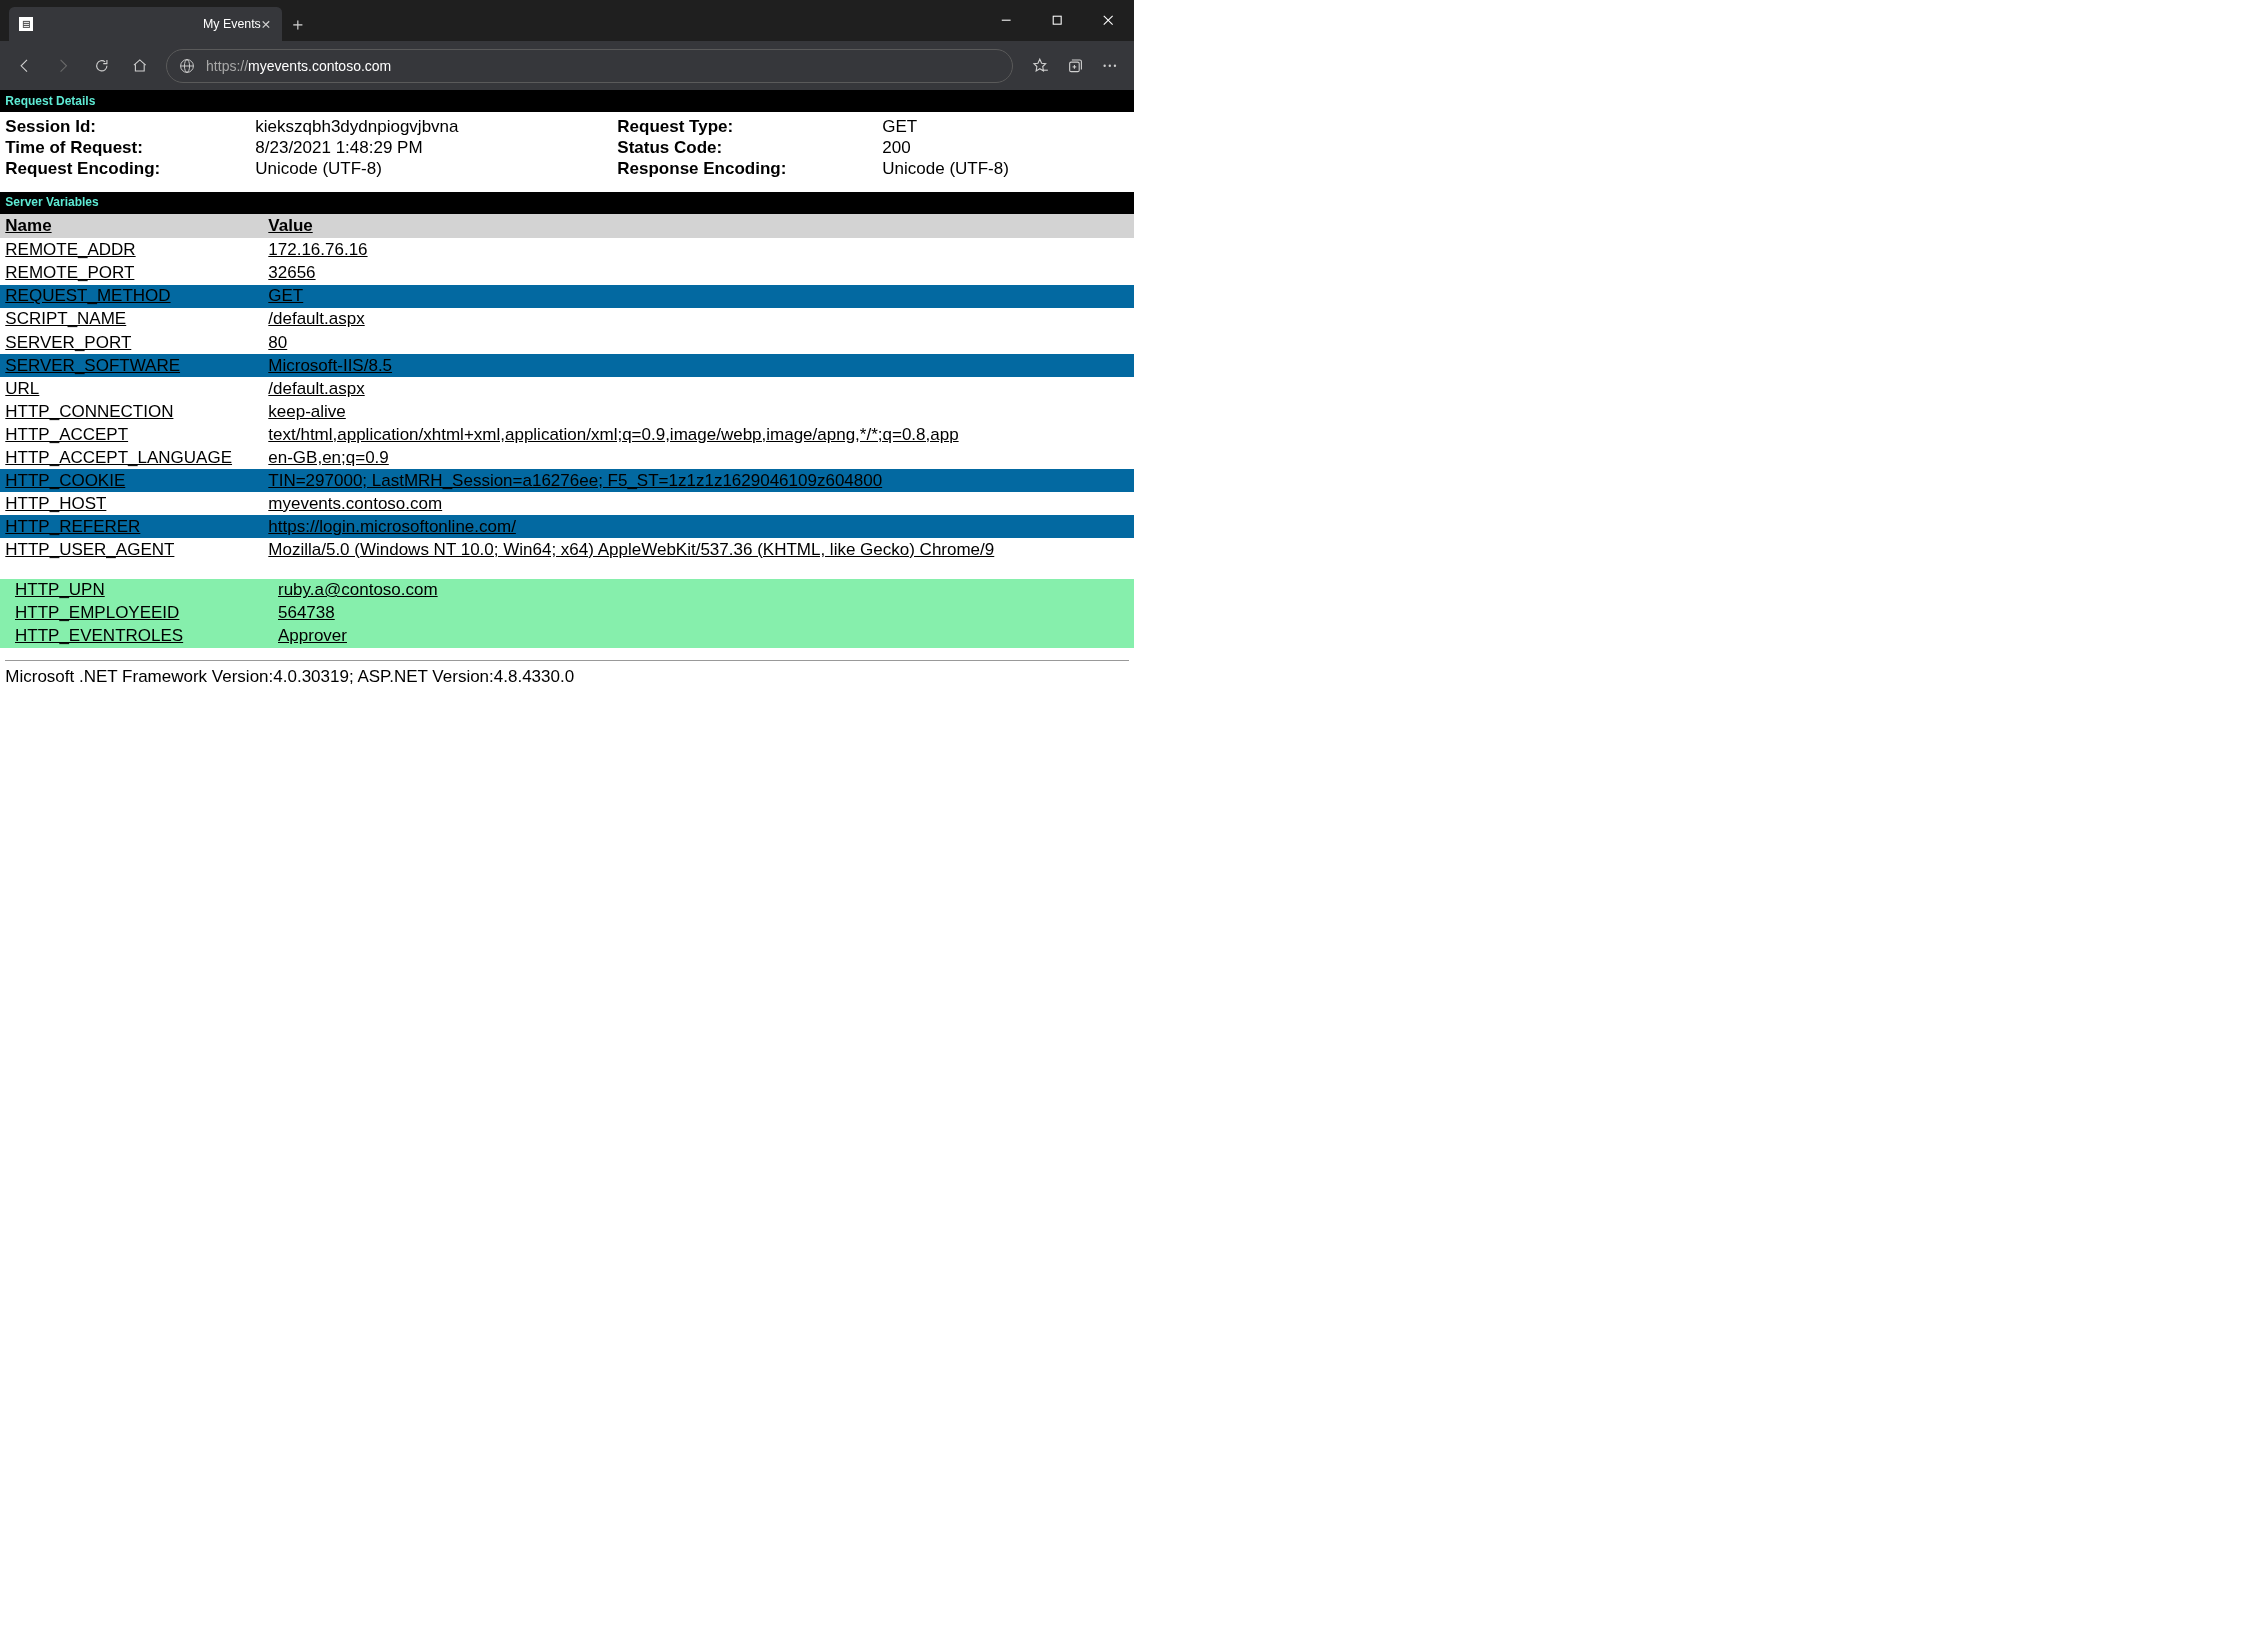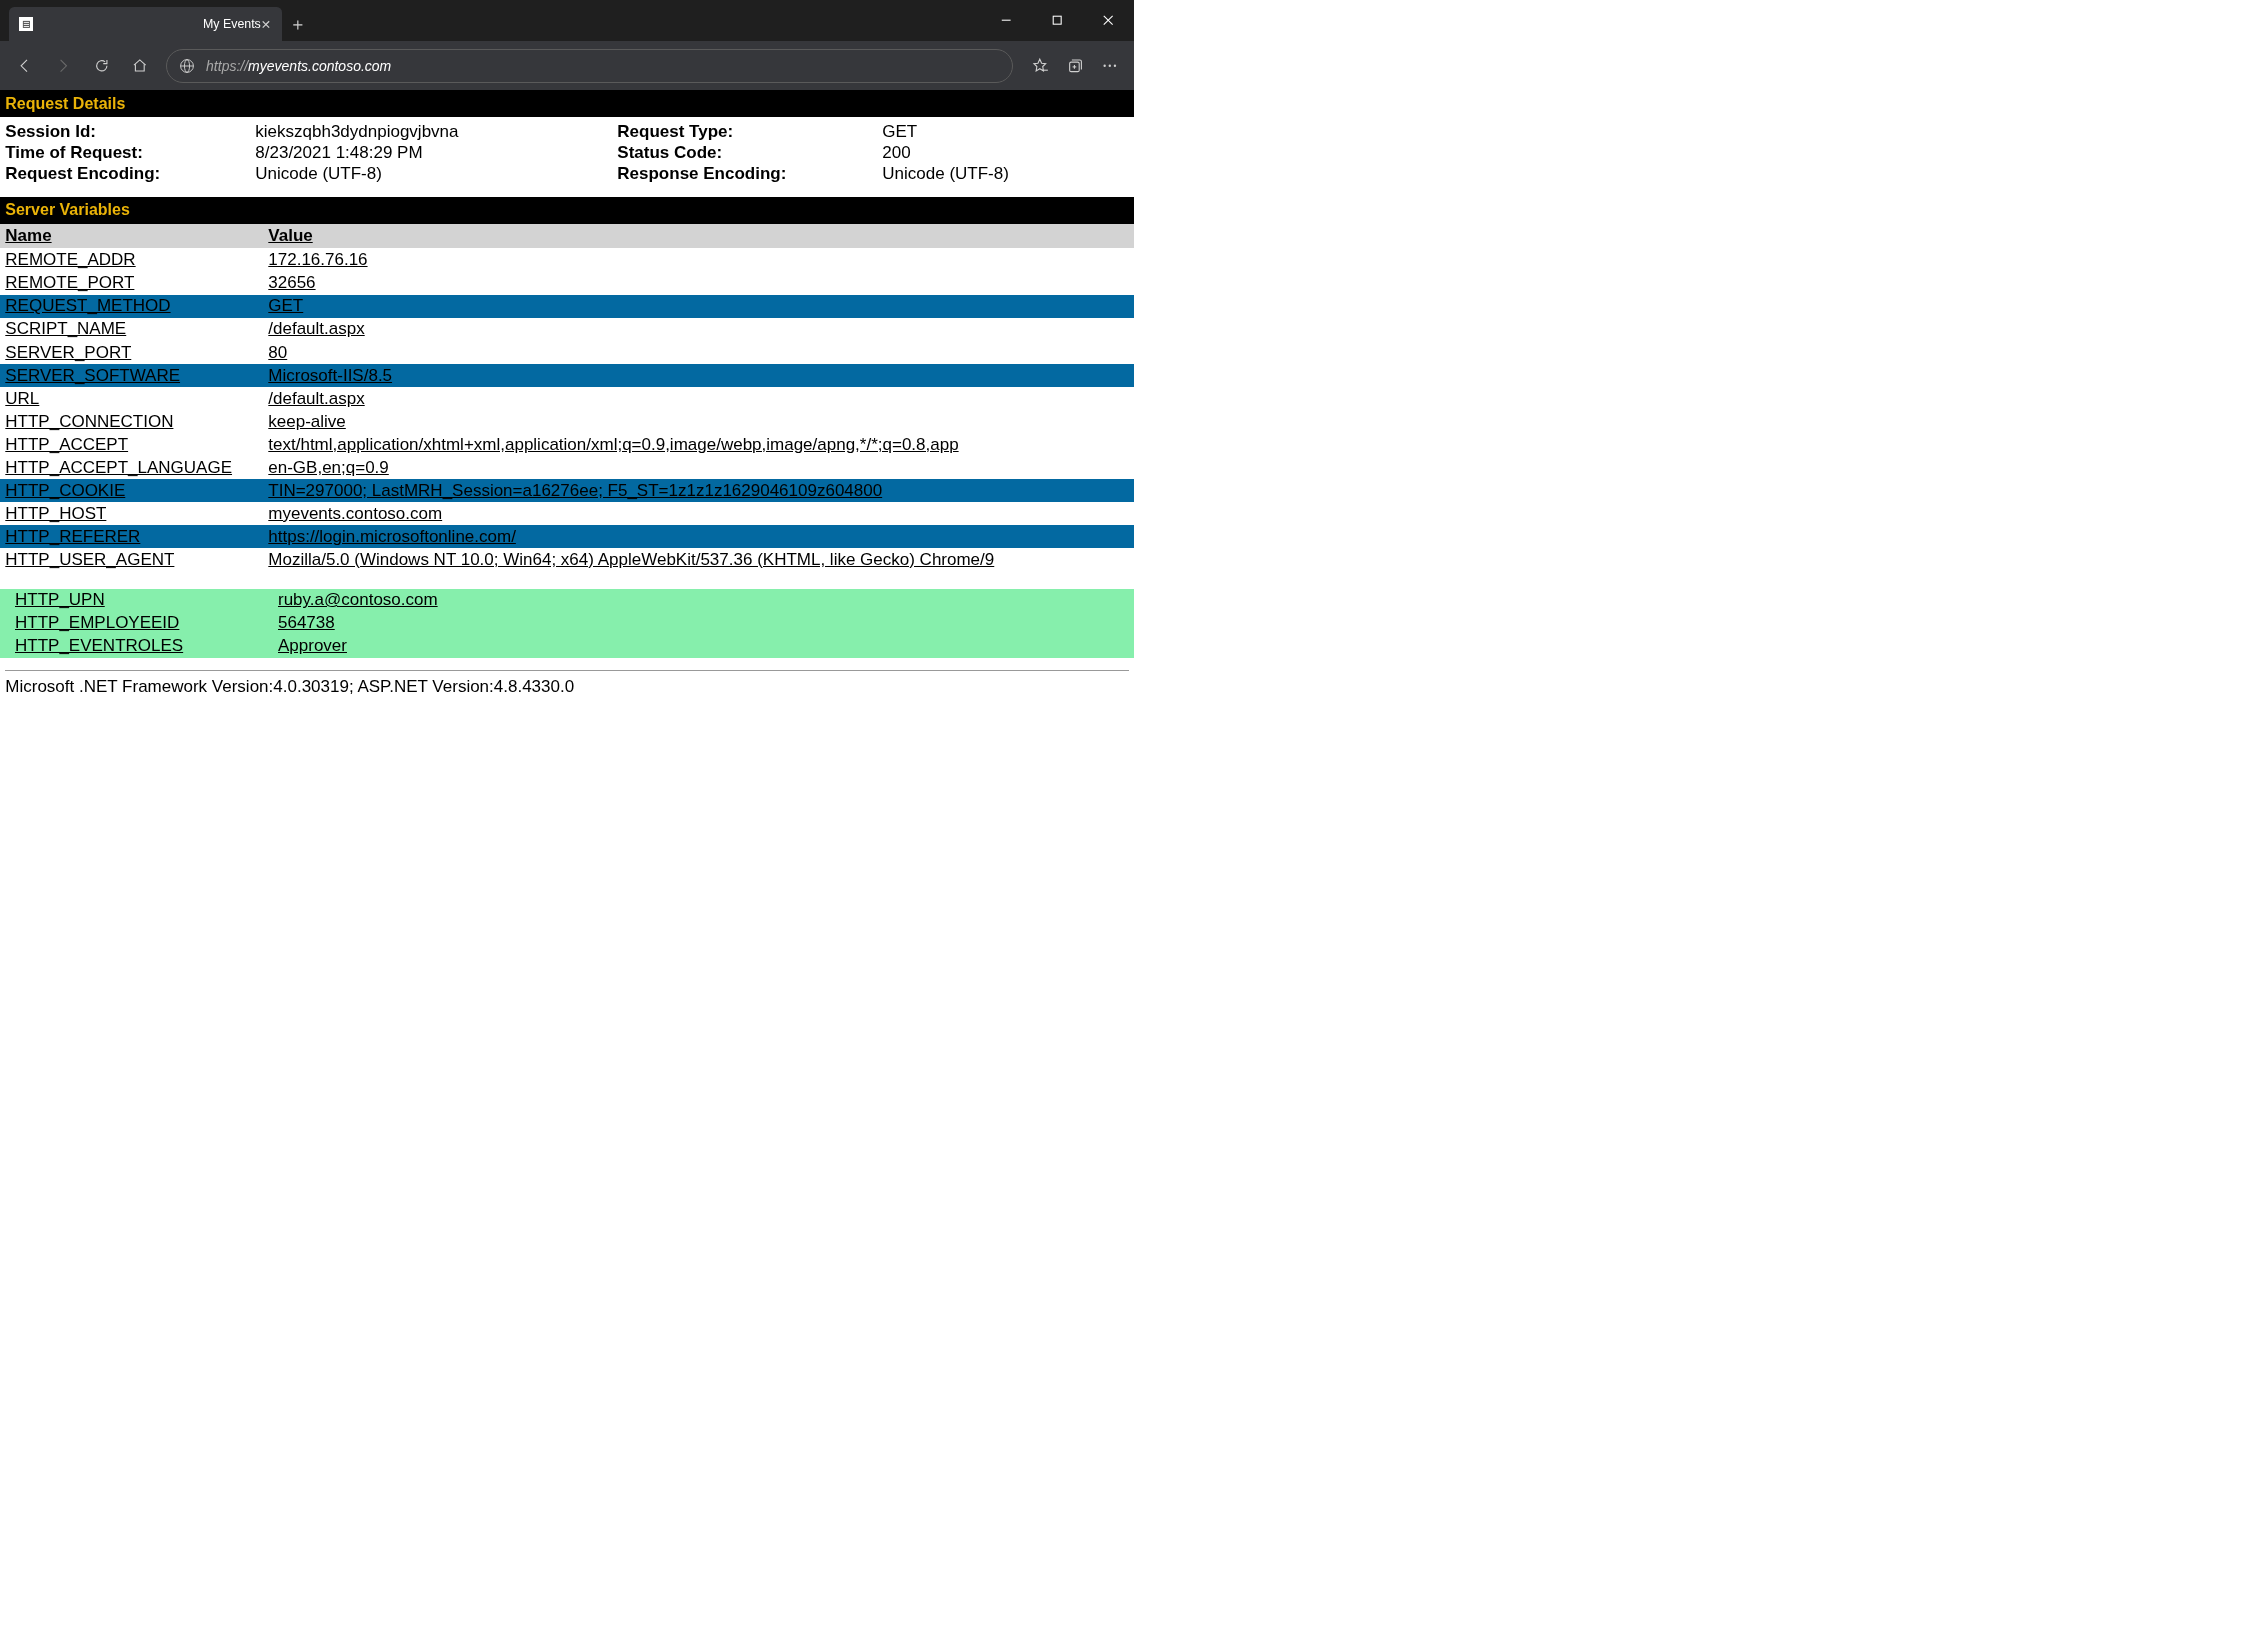--- a/index.html
+++ b/index.html
@@ -17,38 +17,38 @@
   .tab .favicon { width: 14px; height: 14px; background: #fff; margin-right: 8.8px; display: flex; align-items: center; justify-content: center; }
   .tab .favicon svg { width: 8.8px; height: 8.8px; }
   .tab .tab-title { flex: 1; color: #fff; }
   .tab .tab-close { color: #cfcfcf; font-size: 12.4px; cursor: pointer; }
   .new-tab { color: #cfcfcf; width: 32px; height: 34px; margin-top: 7px; display: flex; align-items: center; justify-content: center; font-size: 17.6px; cursor: pointer; }
   .window-controls { position: absolute; right: 0; top: 0; display: flex; height: 41px; }
   .window-controls .ctrl { width: 51px; display: flex; align-items: center; justify-content: center; color: #fff; cursor: pointer; }
   .window-controls .ctrl svg { width: 12.4px; height: 12.4px; }
 
   
-  .toolbar { background: #36373b; height: 49px; display: flex; align-items: center; padding: 0 7px; gap: 3.5px; font-style: italic; }
+  .toolbar { background: #36373b; height: 49px; display: flex; align-items: center; padding: 0 7px; gap: 3.5px; }
   .nav-btn { width: 35px; height: 35px; display: flex; align-items: center; justify-content: center; color: #d0d0d0; cursor: pointer; border-radius: 3.5px; }
   .nav-btn.disabled { color: #6a6a6a; cursor: default; }
   .nav-btn svg { width: 17.6px; height: 17.6px; stroke: currentColor; fill: none; stroke-width: 1.5; }
   .address-bar {
     flex: 1; height: 34px; background: #36373b; border: 0.9px solid #5a5a5a; border-radius: 17.6px;
     display: flex; align-items: center; padding: 0 10.6px; margin: 0 5.3px; color: #a8a8a8;
   }
   .address-bar .globe { width: 17.6px; height: 17.6px; margin-right: 10.6px; display:flex; align-items:center; justify-content:center; }
   .address-bar .globe svg { width: 16px; height: 16px; stroke:#cfcfcf; fill:none; stroke-width:1.2; }
   .address-bar .url { font-size: 14px; }
   .address-bar .url .proto { color: #a8a8a8; }
   .address-bar .url .host { color: #fff; }
   .right-icons { display: flex; }
 
   
   .page { padding: 0; font-size: 17px; line-height: 1.25; }
-  .section-header { background: #000; color: #eab308; font-weight: bold; font-size: 16px; padding: 3.5px 5.3px; }
+  .section-header { background: #000; color: #5eead4; font-weight: bold; font-size: 12px; padding: 3.5px 5.3px; }
   .details-grid {
     display: grid; grid-template-columns: 250px 362px 265px 1fr; padding: 3.5px 5.3px 12.4px 5.3px;
     font-size: 17px; row-gap: 0;
   }
   .details-grid .lbl { font-weight: bold; }
   .vars-table { width: 100%; border-collapse: collapse; font-size: 17px; table-layout: fixed; text-decoration: underline; }
   .vars-table col.name-col { width: 263px; }
   .vars-table th { text-align: left; font-weight: bold; background: #d3d3d3; padding: 1.8px 5.3px; }
   .vars-table td { padding: 0.9px 5.3px; white-space: nowrap; overflow: hidden; }
   .vars-table tr.alt td { background: #0369a1; }

